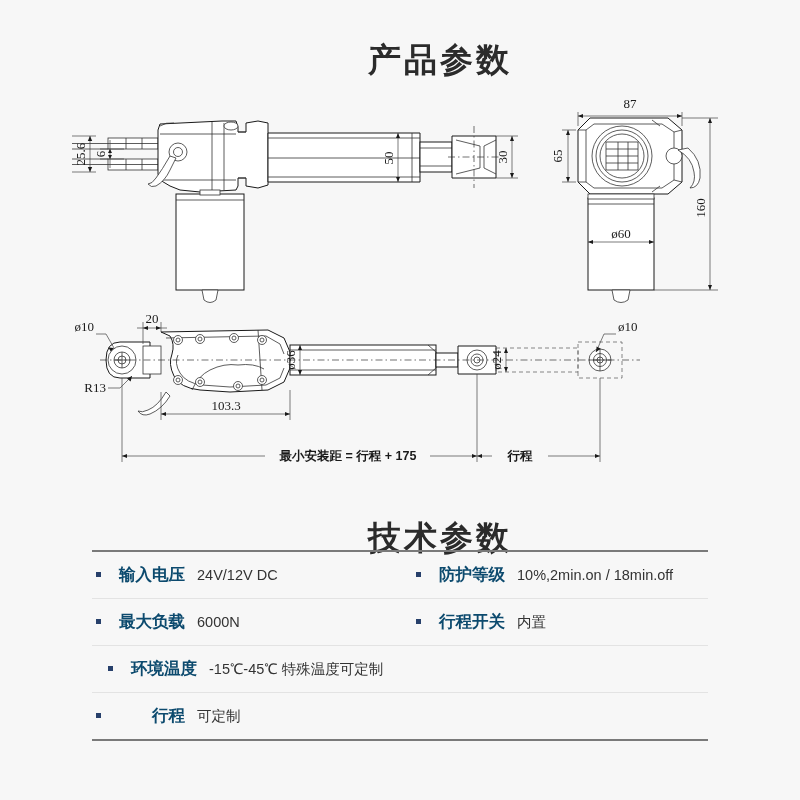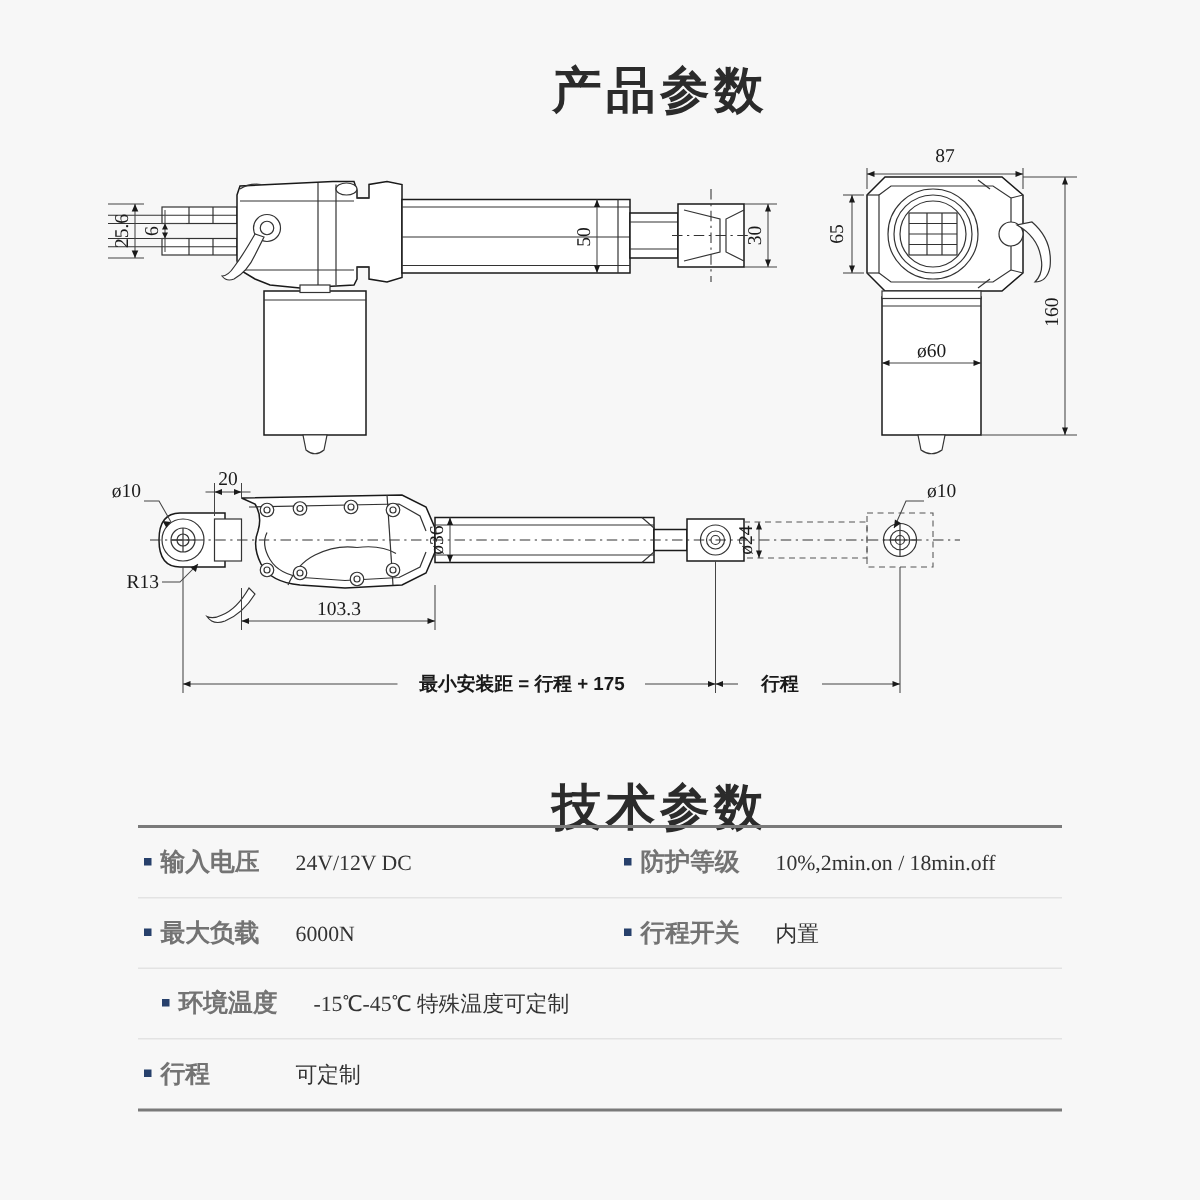--- a/index.html
+++ b/index.html
@@ -61,30 +61,31 @@
     background:#27406b;
     display:inline-block;
     margin-right:6px;
     position:relative;
     top:-3px;
     flex:0 0 auto;
   }
   .spec-label{
     font-size:16.5px;
     font-weight:bold;
-    color:#737373;
+    color:#0c4a6e;
     white-space:nowrap;
     font-family:"Liberation Sans","DejaVu Sans",sans-serif;
+    text-align:right;
   }
   .spec-value{
     font-size:14.5px;
     color:#333;
     margin-left:12px;
     white-space:nowrap;
-    font-family:Liberation Serif, serif;
+    font-family:Liberation Sans, sans-serif;
   }
   .label-w-1{min-width:78px;}
   .label-w-2{min-width:78px;}
 
   
   text{font-family:"Liberation Serif","DejaVu Serif",serif;fill:#1a1a1a;}
   .dim{font-size:13px;}
   .dim-cn{font-family:"Liberation Sans","DejaVu Sans",sans-serif;font-size:12.5px;font-weight:bold;}
   .ln{stroke:#1a1a1a;fill:none;stroke-width:1;}
   .ln-thin{stroke:#333;fill:none;stroke-width:0.8;}

